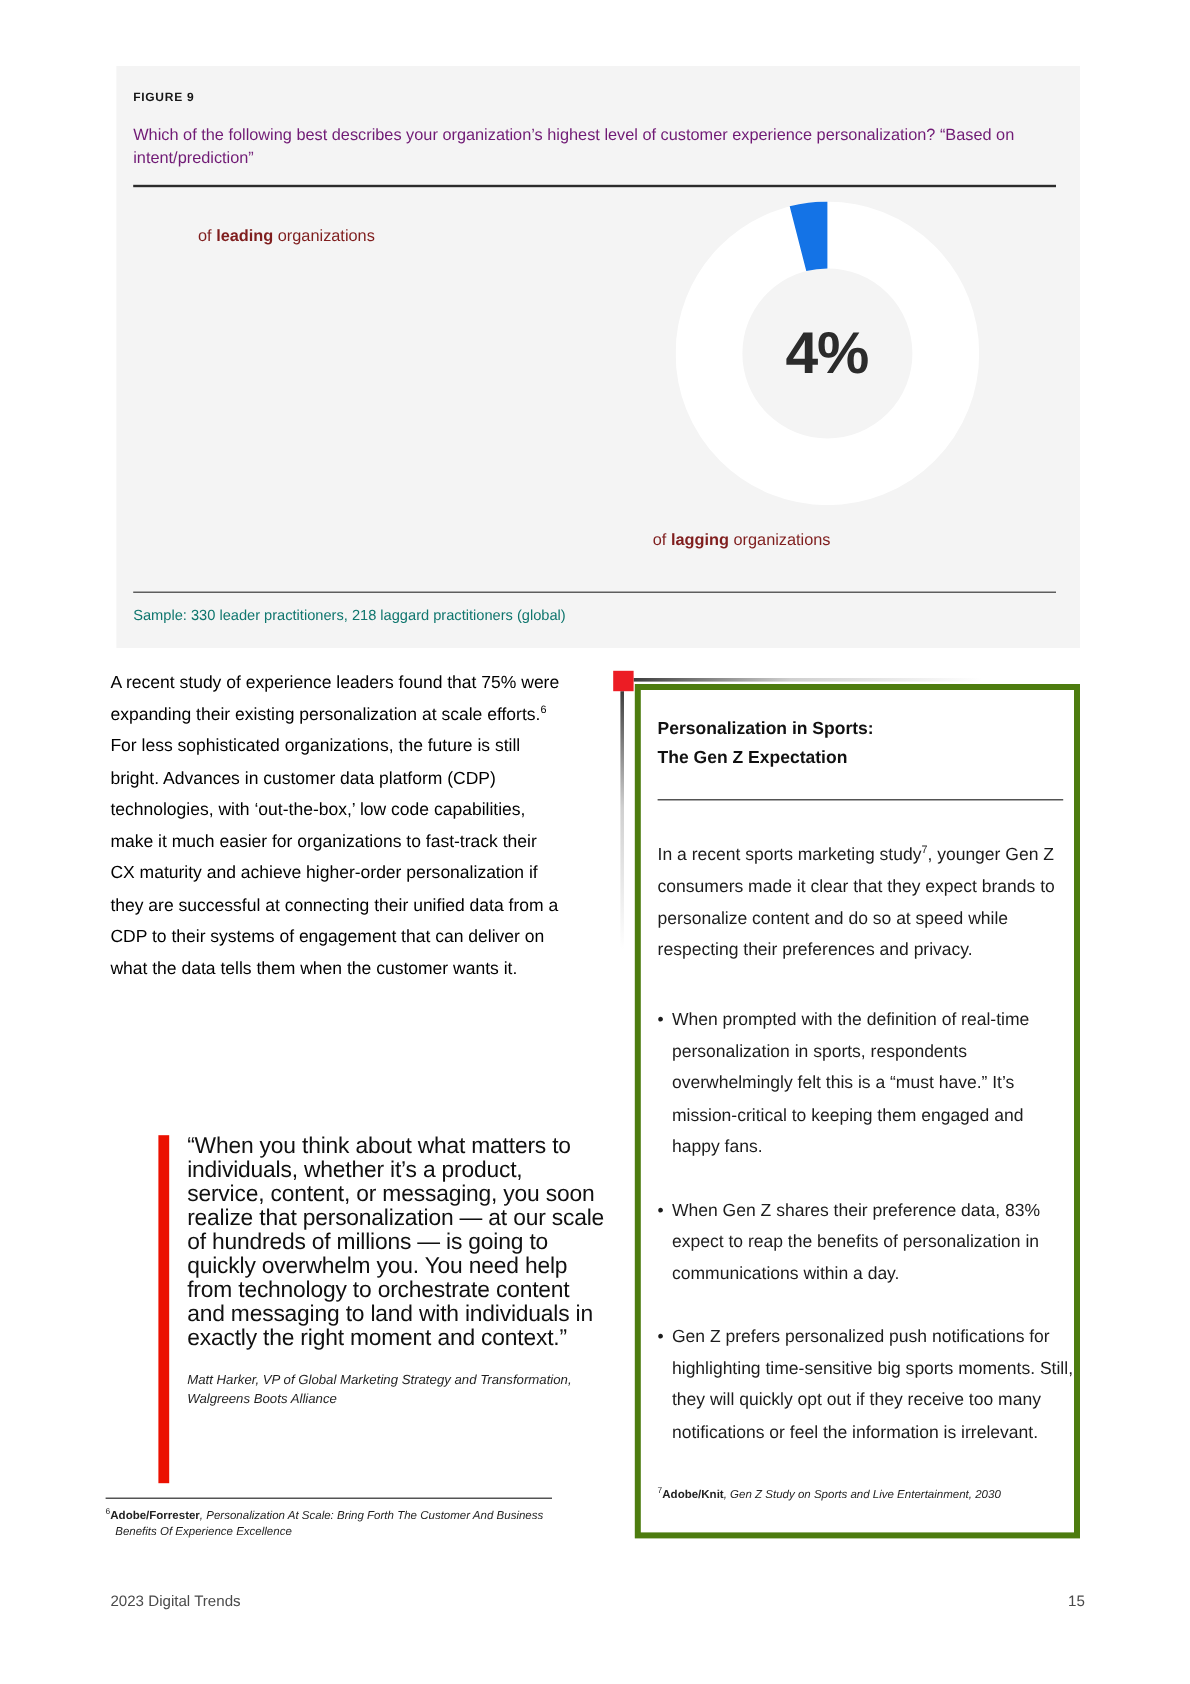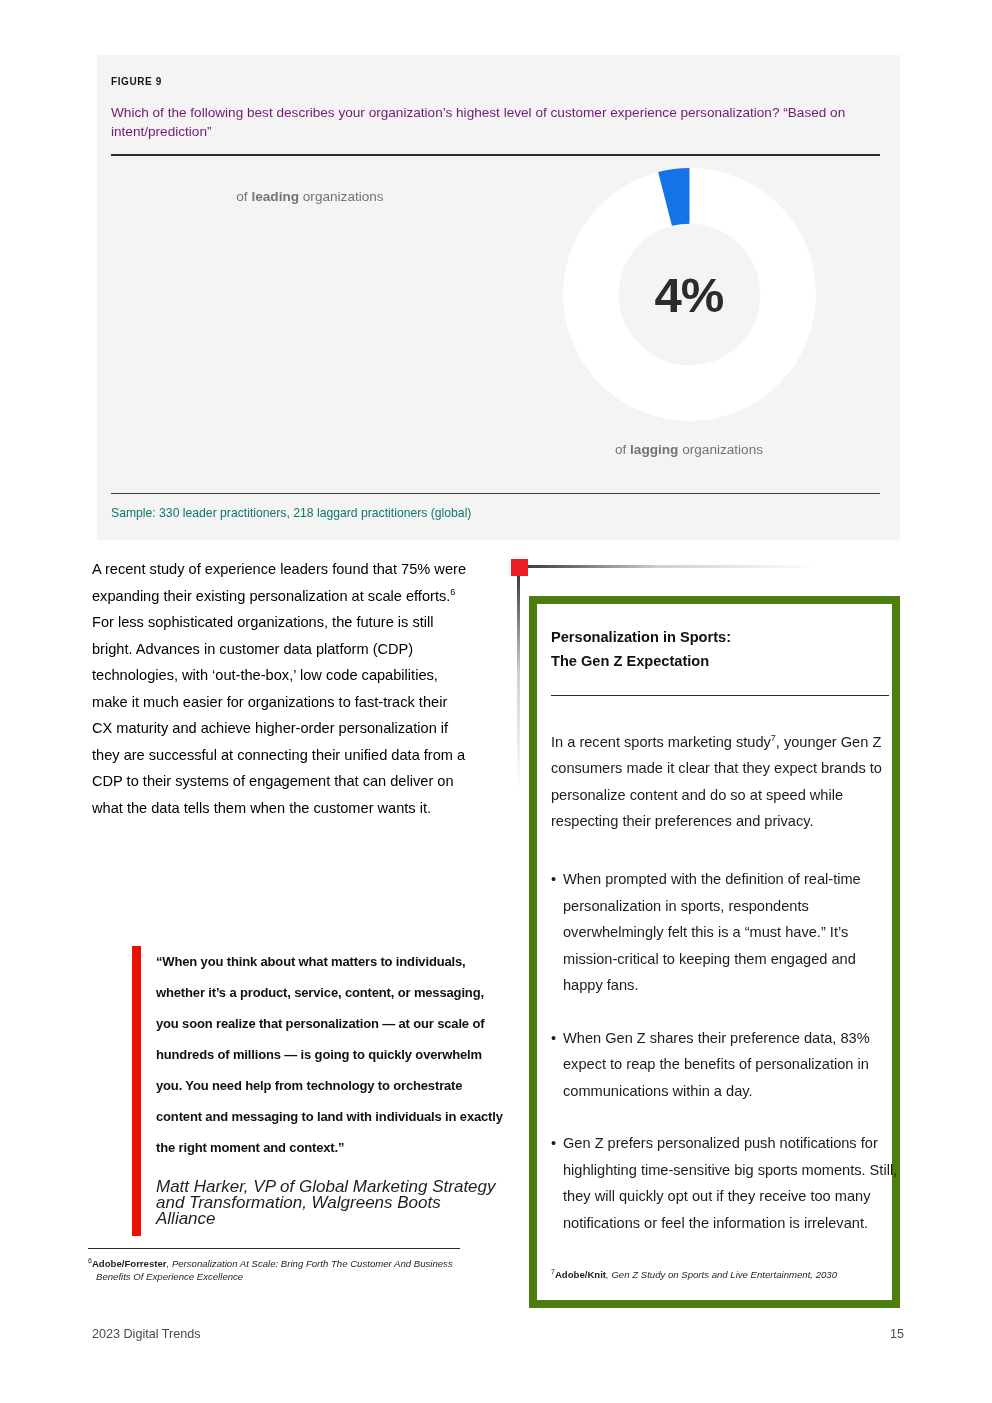--- a/index.html
+++ b/index.html
@@ -98,23 +98,22 @@
     display: flex;
     align-items: center;
     justify-content: center;
     font-size: 49px;
     font-weight: bold;
     letter-spacing: -1px;
     color: #2b2b2b;
   }
   .donut-caption {
     margin-top: 21px;
-    text-align: center;
     font-size: 13.6px;
-    color: #737373;
+    color: #7f1d1d;
   }
   .donut-caption b { font-weight: bold; }
 
   
   .body-copy {
     position: absolute;
     left: 92px;
     top: 556px;
     width: 378px;
     font-size: 14.6px;
@@ -136,30 +135,30 @@
   .pullquote-bar {
     position: absolute;
     left: 0;
     top: 0;
     width: 9px;
     height: 290px;
     background: #eb1000;
   }
   .pullquote-text {
     margin-left: 24px;
-    font-size: 13px;
-    line-height: 31px;
-    font-weight: bold;
+    font-size: 19px;
+    line-height: 20px;
+    font-weight: normal;
     color: #111111;
     letter-spacing: -0.15px;
   }
   .pullquote-attrib {
     margin-left: 24px;
     margin-top: 16px;
-    font-size: 17px;
+    font-size: 11px;
     line-height: 16px;
     font-style: italic;
     color: #1f1f1f;
   }
 
   .footnote-left {
     position: absolute;
     left: 88px;
     top: 1248px;
     width: 372px;
@@ -211,24 +210,24 @@
     top: 576px;
     width: 3px;
     height: 215px;
     background: linear-gradient(to bottom, #3d3d3d 0%, #cfcfcf 45%, #ffffff 100%);
     z-index: 2;
   }
 
   .sidebar-box {
     position: absolute;
     left: 529px;
-    top: 596px;
+    top: 570px;
     width: 371px;
     height: 712px;
-    border: 8px solid #4d7c0f;
+    border: 5px solid #4d7c0f;
     background: #ffffff;
     box-sizing: border-box;
     z-index: 4;
   }
   .sidebar-title {
     position: absolute;
     left: 14px;
     top: 21px;
     width: 330px;
     font-size: 14.6px;

